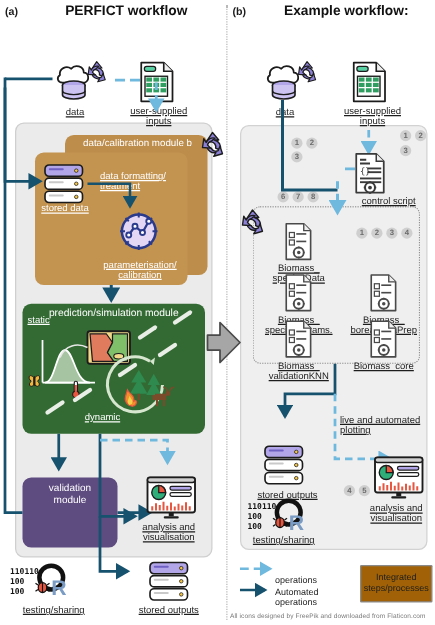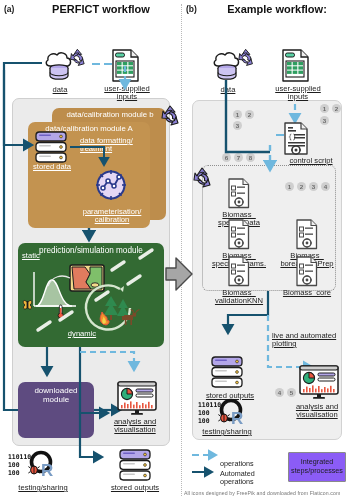--- a/index.html
+++ b/index.html
@@ -31,21 +31,21 @@
   .t-white{color:#ffffff;}
 
   
   .cap{position:absolute;font-size:7.6px;line-height:8.6px;color:#1d1d1d;text-align:center;text-decoration:underline;}
   .cap-l{text-align:left;}
   svg.overlay{position:absolute;left:0;top:0;width:348px;height:500px;pointer-events:none;}
 
   
   .legend-text{position:absolute;font-size:7.2px;line-height:8.4px;color:#1d1d1d;}
   .credit{position:absolute;font-size:5.2px;color:#777;left:10px;top:489px;letter-spacing:.1px;}
-  .chip{position:absolute;border:1px solid #8a8a8a;border-radius:1px;background:#8b5cf6;
+  .chip{position:absolute;border:1px solid #8a8a8a;border-radius:1px;background:#a16207;
         font-size:7.2px;line-height:8.6px;text-align:center;color:#1d1d1d;
         display:flex;align-items:center;justify-content:center;}
 
   
   .badge{position:absolute;width:9px;height:9px;border-radius:50%;background:#cfcfcf;
          color:#6b6b6b;font-size:6.2px;line-height:9px;text-align:center;font-weight:bold;}
 </style>
 </head>
 <body>
 
@@ -58,29 +58,28 @@
   <div class="panel-title" style="left:208px;top:3px;width:138px;">Example workflow:</div>
 
   <div class="divider"></div>
 
   <div class="box mod-outer" style="left:12px;top:98px;width:158px;height:348px;"></div>
 
   <div class="box mod-tan2" style="left:52px;top:108px;width:114px;height:112px;"></div>
   <div class="box-label t-white" style="left:54px;top:110px;width:112px;text-align:center;font-size:7.8px;">data/calibration module b</div>
 
   <div class="box mod-tan" style="left:28px;top:122px;width:122px;height:106px;"></div>
-  <div class="box-label t-white" style="left:30px;top:124px;width:118px;text-align:center;font-size:7.8px;">data/calibration module A</div>
 
   <div class="box mod-green" style="left:18px;top:243px;width:146px;height:104px;"></div>
   <div class="box-label t-white" style="left:20px;top:246px;width:142px;text-align:center;font-size:8.2px;">prediction/simulation module</div>
   <div class="cap cap-l" style="left:22px;top:252px;color:#fff;font-size:7.6px;">static</div>
   <div class="cap" style="left:52px;top:330px;width:60px;color:#fff;font-size:7.6px;">dynamic</div>
 
   <div class="box mod-purple" style="left:18px;top:382px;width:76px;height:56px;"></div>
-  <div class="box-label t-white" style="left:20px;top:386px;width:72px;text-align:center;font-size:8px;">downloaded</div>
+  <div class="box-label t-white" style="left:20px;top:386px;width:72px;text-align:center;font-size:8px;">validation</div>
   <div class="box-label t-white" style="left:20px;top:395px;width:72px;text-align:center;font-size:8px;">module</div>
 
   <div class="cap" style="left:40px;top:86px;width:40px;">data</div>
   <div class="cap" style="left:96px;top:85px;width:62px;">user-supplied</div>
   <div class="cap" style="left:96px;top:93px;width:62px;">inputs</div>
 
   <div class="cap" style="left:26px;top:163px;width:52px;color:#fff;">stored data</div>
   <div class="cap cap-l" style="left:80px;top:137px;width:66px;color:#fff;">data formatting/</div>
   <div class="cap cap-l" style="left:80px;top:145px;width:66px;color:#fff;">treatment</div>
   <div class="cap" style="left:76px;top:208px;width:72px;color:#fff;">parameterisation/</div>

